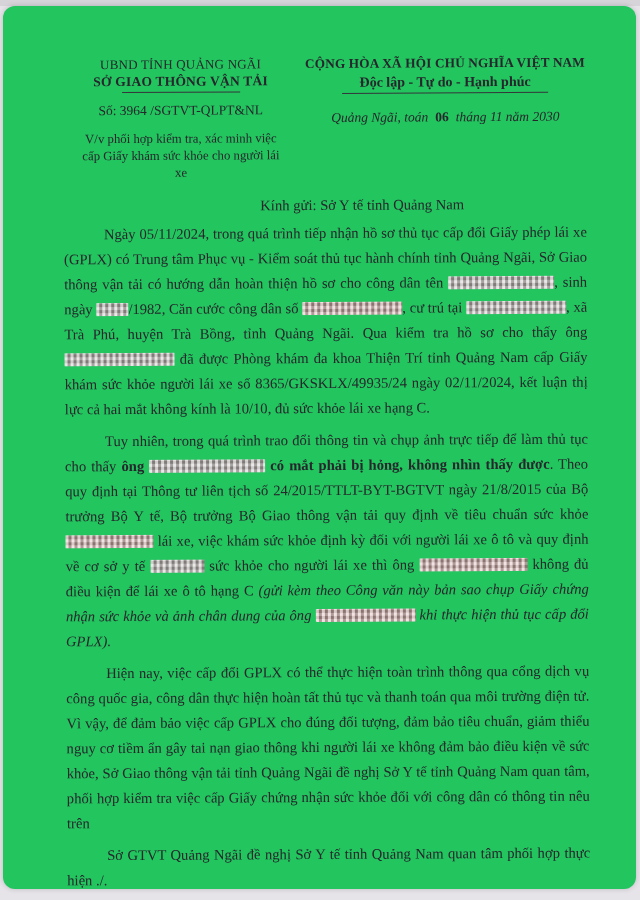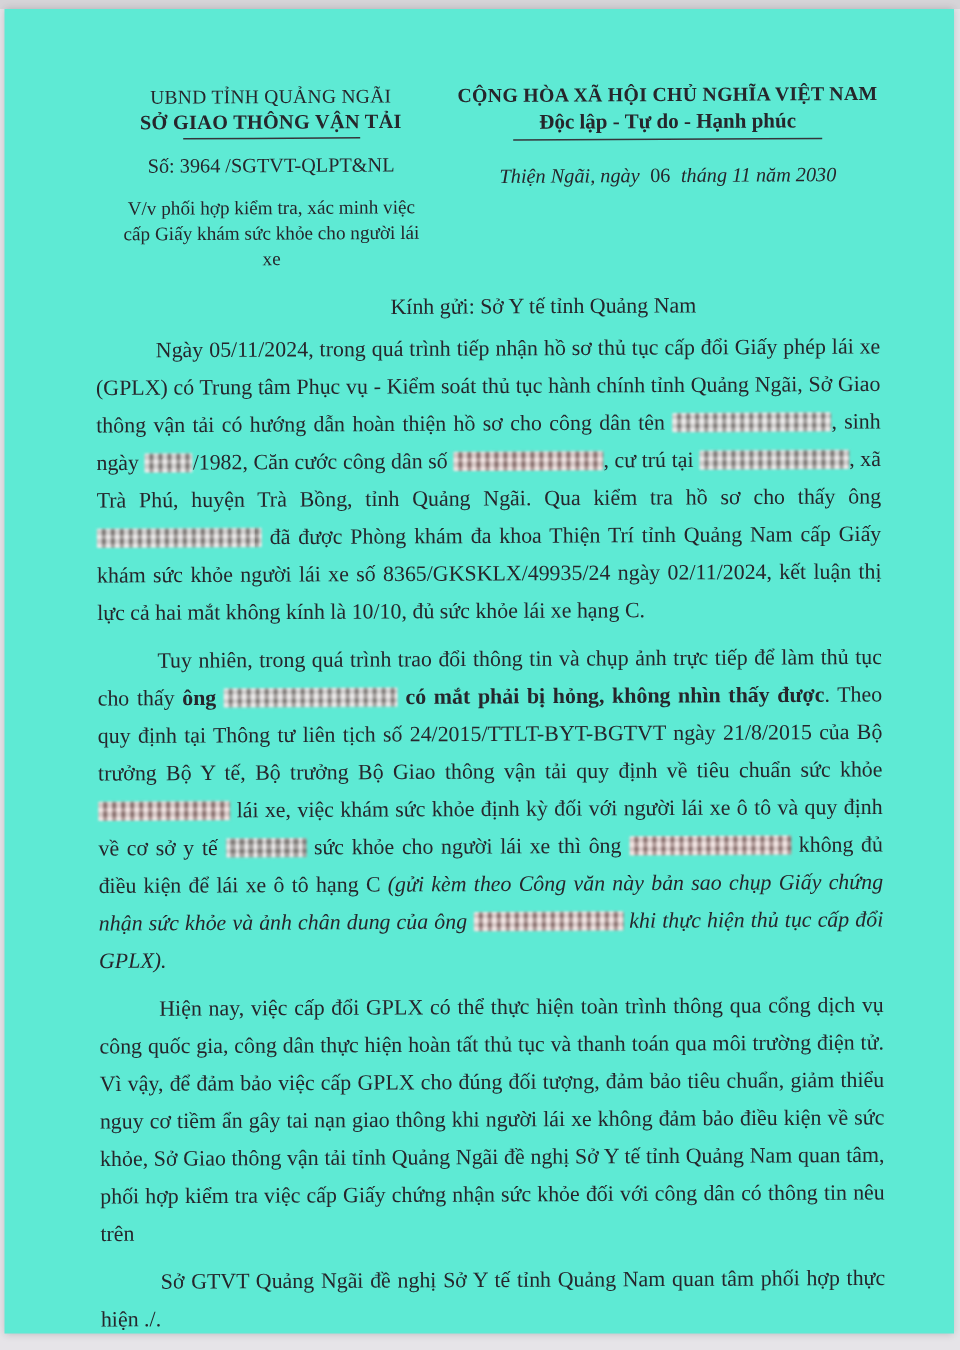--- a/index.html
+++ b/index.html
@@ -4,40 +4,40 @@
 <style>
   html,body{margin:0;padding:0;}
   body{
     width:640px;height:900px;position:relative;overflow:hidden;
     background:#e6e4e8;
     font-family:"Liberation Serif","DejaVu Serif",serif;
   }
   .topbar{position:absolute;left:0;top:0;width:640px;height:6px;background:#d6d4d8;}
   .page{
     position:absolute;left:3px;top:6px;right:4px;bottom:11px;
-    background:#5eead4;box-shadow:0 0 5px rgba(40,35,50,.22);
+    background:#22c55e;box-shadow:0 0 5px rgba(40,35,50,.22);border-radius:12px;
   }
   .content{
     position:absolute;inset:0;padding:50px 48px 0 62px;
     transform:rotate(-.3deg);
     color:#26262c;
   }
   
   .hdr{display:flex;}
   .hdr-left{width:235px;text-align:center;flex:none;}
   .hdr-right{flex:1;text-align:center;padding-left:6px;}
   .org-sup{font-size:13px;letter-spacing:.2px;}
   .org{font-size:13.5px;font-weight:bold;letter-spacing:.2px;margin-top:1px;}
   .uline{height:1.4px;background:#35353b;margin:2px auto 0;}
   .docnum{font-size:13.5px;margin-top:10px;}
   .subject{font-size:12.8px;margin:12px auto 0;width:202px;line-height:17px;}
   .country{font-size:13.2px;font-weight:bold;letter-spacing:.2px;}
   .motto{font-size:14px;font-weight:bold;margin-top:3px;}
   .dateline{font-size:13.5px;font-style:italic;margin-top:16px;}
-  .dateline .day{font-style:normal;padding:0 7px;}
+  .dateline .day{font-style:normal;padding:0 7px;font-weight:bold;}
   
   .salutation{font-size:14.6px;text-align:center;padding-left:74px;margin-top:16px;}
   .para{font-size:14.6px;line-height:25px;text-align:justify;text-indent:40px;margin:7px 0 0;}
   .para .b{font-weight:bold;}
   .para .i{font-style:italic;}
   .redact{
     display:inline-block;height:13px;border-radius:1px;vertical-align:-2px;
     background-color:#b7b2af;
     background-image:
       repeating-linear-gradient(90deg,rgba(255,255,255,.55) 0 3px,rgba(90,85,84,.35) 3px 6px),
@@ -60,21 +60,21 @@
         <div class="org">SỞ GIAO THÔNG VẬN TẢI</div>
         <div class="uline" style="width:118px"></div>
         <div class="docnum">Số: 3964 /SGTVT-QLPT&amp;NL</div>
         <div class="subject">V/v phối hợp kiểm tra, xác minh việc cấp Giấy khám sức khỏe cho người lái xe</div>
       </div>
       <div class="hdr-right">
         <div class="country">CỘNG HÒA XÃ HỘI CHỦ NGHĨA VIỆT NAM</div>
         <div class="motto">Độc lập - Tự do - Hạnh phúc</div>
         <div class="uline" style="width:206px"></div>
         <div class="dateline">
-          <span>Thiện Ngãi, ngày</span><span class="day">06</span><span>tháng 11 năm 2030</span>
+          <span>Quảng Ngãi, toán</span><span class="day">06</span><span>tháng 11 năm 2030</span>
         </div>
       </div>
     </div>
 
     <div class="salutation">Kính gửi: Sở Y tế tỉnh Quảng Nam</div>
 
     <div>
         <div class="para"><span>Ngày 05/11/2024, trong quá trình tiếp nhận hồ sơ thủ tục cấp đổi Giấy phép lái xe (GPLX) có Trung tâm Phục vụ - Kiểm soát thủ tục hành chính tỉnh Quảng Ngãi, Sở Giao thông vận tải có hướng dẫn hoàn thiện hồ sơ cho công dân tên </span><span class="redact" style="width: 106px;"></span><span>, sinh ngày </span><span class="redact" style="width: 32px;"></span><span>/1982, Căn cước công dân số </span><span class="redact pink" style="width: 100px;"></span><span>, cư trú tại </span><span class="redact" style="width: 100px;"></span><span>, xã Trà Phú, huyện Trà Bồng, tỉnh Quảng Ngãi. Qua kiểm tra hồ sơ cho thấy ông </span><span class="redact" style="width: 110px;"></span><span> đã được Phòng khám đa khoa Thiện Trí tỉnh Quảng Nam cấp Giấy khám sức khỏe người lái xe số 8365/GKSKLX/49935/24 ngày 02/11/2024, kết luận thị lực cả hai mắt không kính là 10/10, đủ sức khỏe lái xe hạng C.</span></div>
         <div class="para"><span>Tuy nhiên, trong quá trình trao đổi thông tin và chụp ảnh trực tiếp để làm thủ tục cho thấy </span><span class="b">ông </span><span class="redact" style="width: 116px;"></span><span class="b"> có mắt phải bị hỏng, không nhìn thấy được</span><span>. Theo quy định tại Thông tư liên tịch số 24/2015/TTLT-BYT-BGTVT ngày 21/8/2015 của Bộ trưởng Bộ Y tế, Bộ trưởng Bộ Giao thông vận tải quy định về tiêu chuẩn sức khỏe </span><span class="redact pink" style="width: 88px;"></span><span> lái xe, việc khám sức khỏe định kỳ đối với người lái xe ô tô và quy định về cơ sở y tế </span><span class="redact" style="width: 54px;"></span><span> sức khỏe cho người lái xe thì ông </span><span class="redact pink" style="width: 108px;"></span><span> không đủ điều kiện để lái xe ô tô hạng C </span><span class="i">(gửi kèm theo Công văn này bản sao chụp Giấy chứng nhận sức khỏe và ảnh chân dung của ông </span><span class="redact pink" style="width: 100px;"></span><span class="i"> khi thực hiện thủ tục cấp đổi GPLX).</span></div>
         <div class="para"><span>Hiện nay, việc cấp đổi GPLX có thể thực hiện toàn trình thông qua cổng dịch vụ công quốc gia, công dân thực hiện hoàn tất thủ tục và thanh toán qua môi trường điện tử. Vì vậy, để đảm bảo việc cấp GPLX cho đúng đối tượng, đảm bảo tiêu chuẩn, giảm thiểu nguy cơ tiềm ẩn gây tai nạn giao thông khi người lái xe không đảm bảo điều kiện về sức khỏe, Sở Giao thông vận tải tỉnh Quảng Ngãi đề nghị Sở Y tế tỉnh Quảng Nam quan tâm, phối hợp kiểm tra việc cấp Giấy chứng nhận sức khỏe đối với công dân có thông tin nêu trên</span></div>

